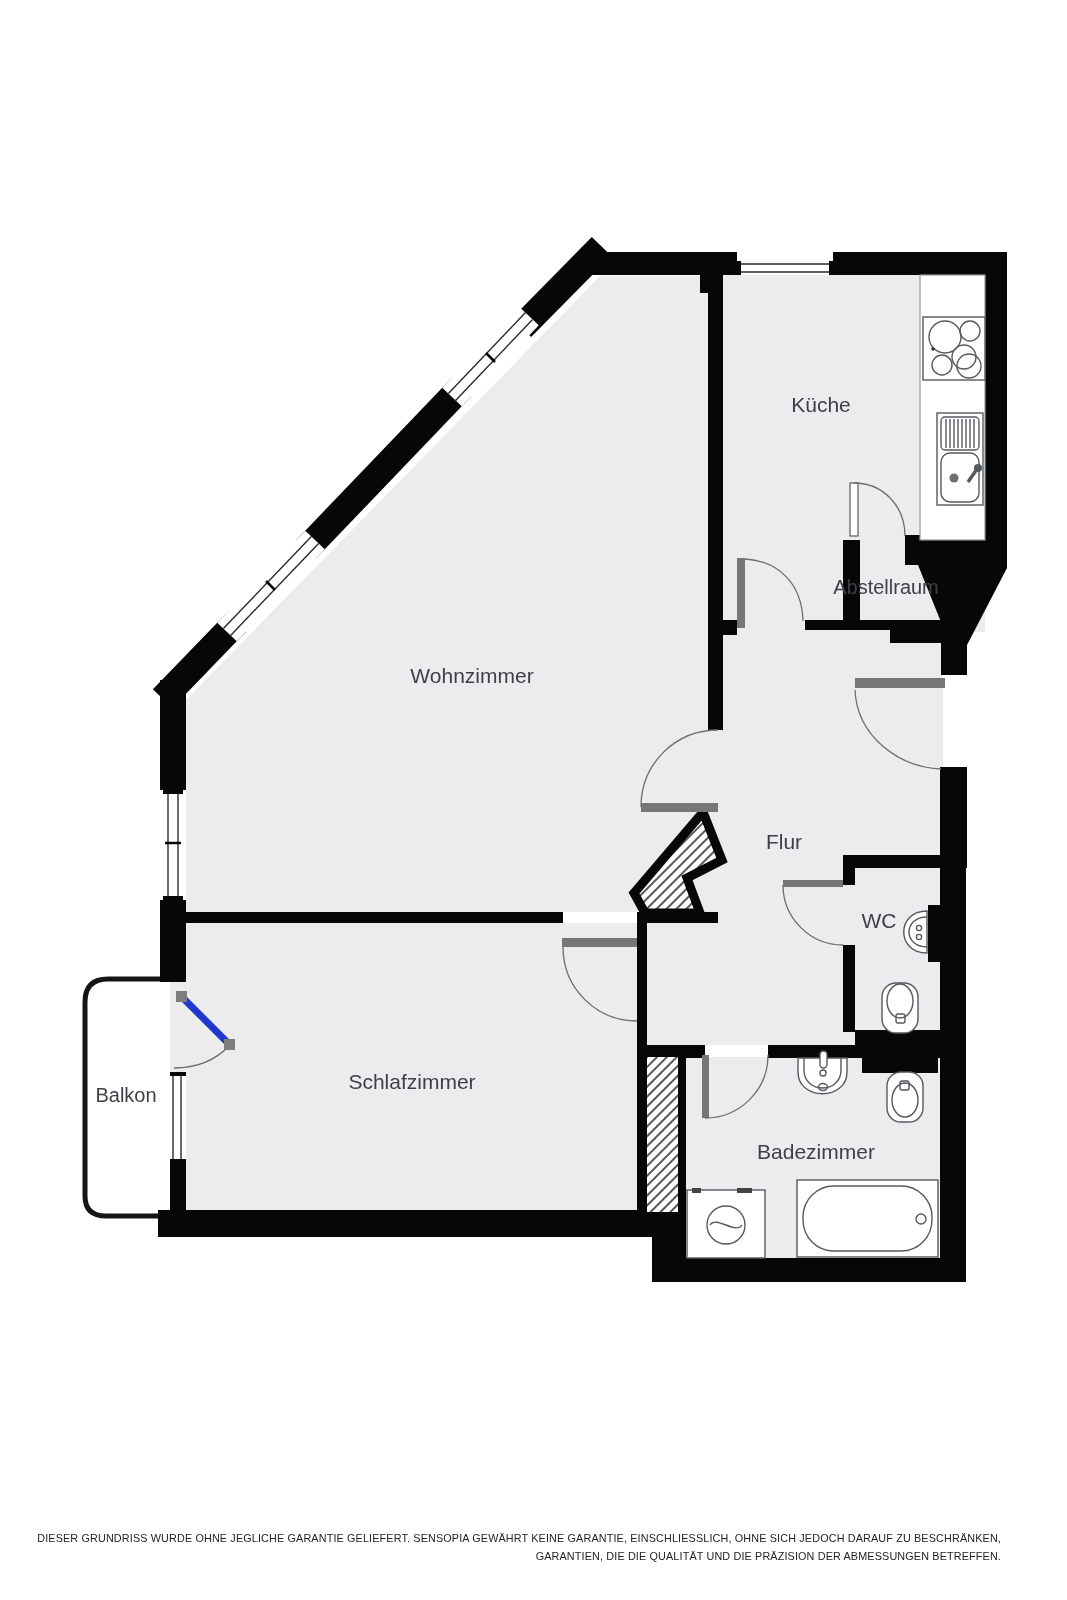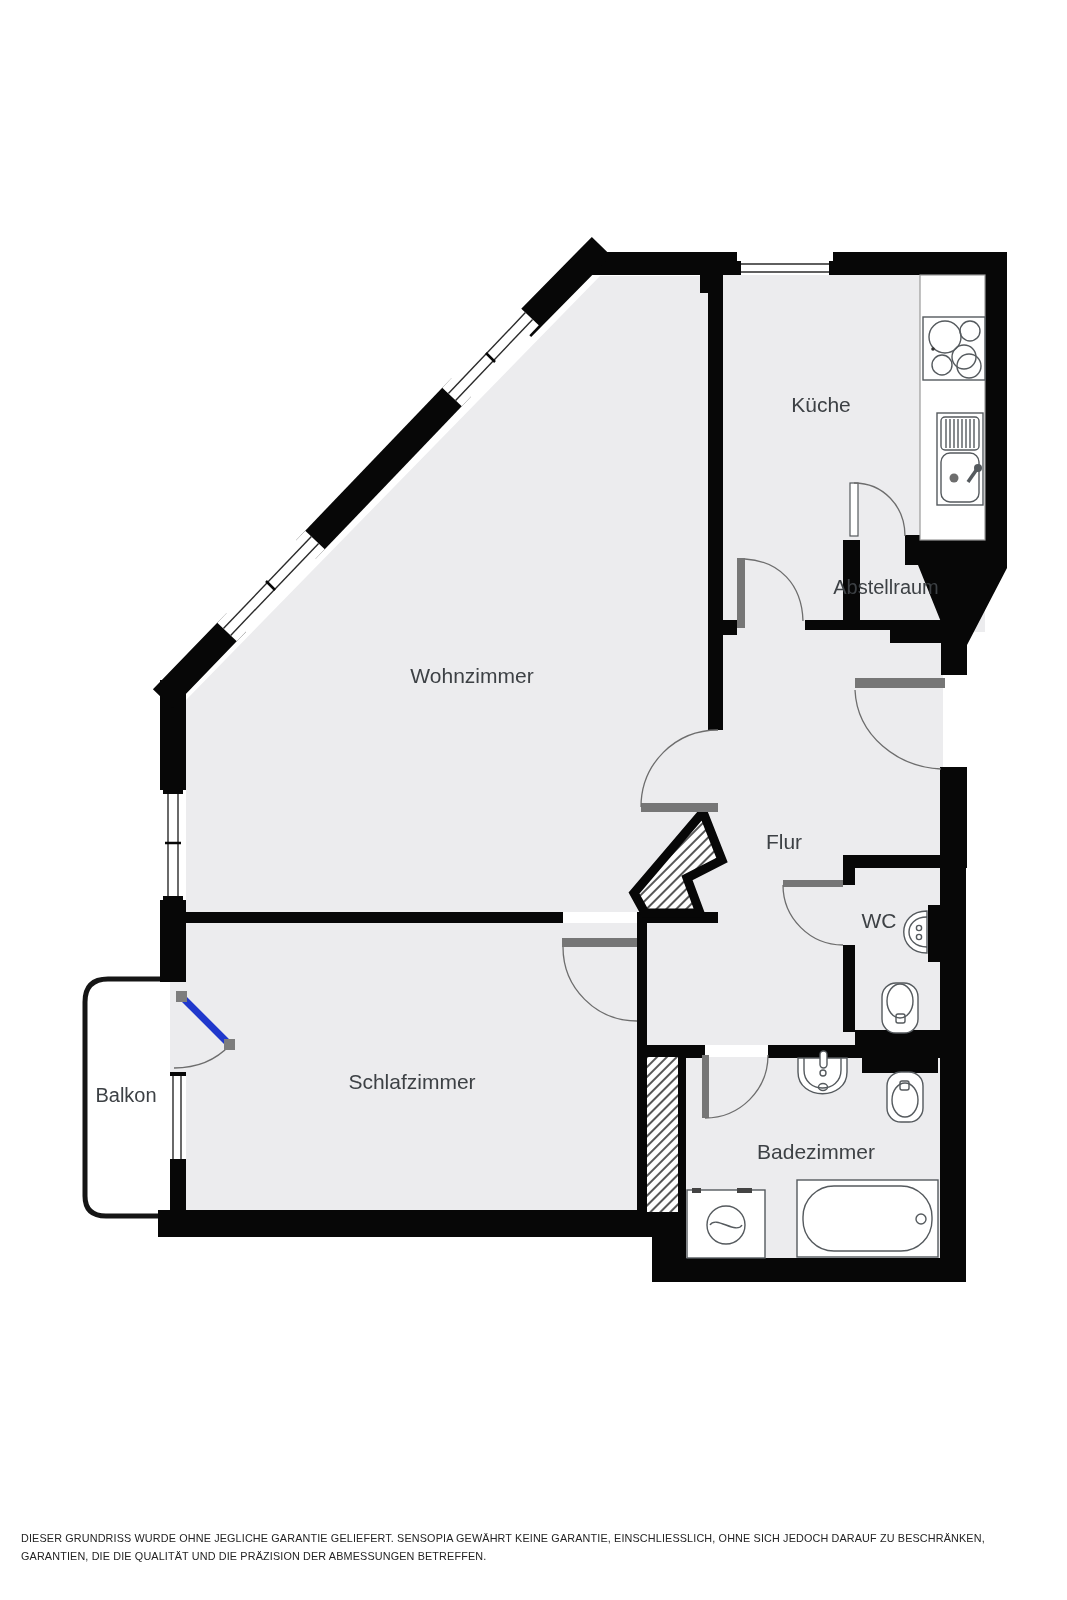--- a/index.html
+++ b/index.html
@@ -8,21 +8,21 @@
   .room-label{fill:#3d4145;font-size:21px;font-family:"Liberation Sans",sans-serif;}
   .room-label.small{font-size:20px;}
   .wall{fill:#070707;}
   .floor{fill:#ececee;}
   .fix{fill:#ffffff;stroke:#555a5e;stroke-width:1.4;}
   .fixline{fill:none;stroke:#555a5e;stroke-width:1.4;}
   .arc{fill:none;stroke:#6d6d6d;stroke-width:1.3;}
   .leaf{fill:#767676;}
   .glass{stroke:#2a2a2a;stroke-width:1.4;}
   #disclaimer{position:absolute;left:21px;top:1529px;width:980px;
-    font-size:10.8px;line-height:1.67;letter-spacing:0.15px;color:#232323;}
+    font-size:10.8px;line-height:1.67;letter-spacing:0.15px;color:#232323;text-align:right;}
 </style>
 </head>
 <body>
 
 <svg id="plan" width="1067" height="1600" viewBox="0 0 1067 1600">
   <defs>
     <pattern id="hatch" patternUnits="userSpaceOnUse" width="7" height="7" patternTransform="rotate(-45)">
       <rect width="7" height="7" fill="#ffffff"></rect>
       <line x1="0" y1="1" x2="7" y2="1" stroke="#3a3a3a" stroke-width="1.7"></line>
     </pattern>

